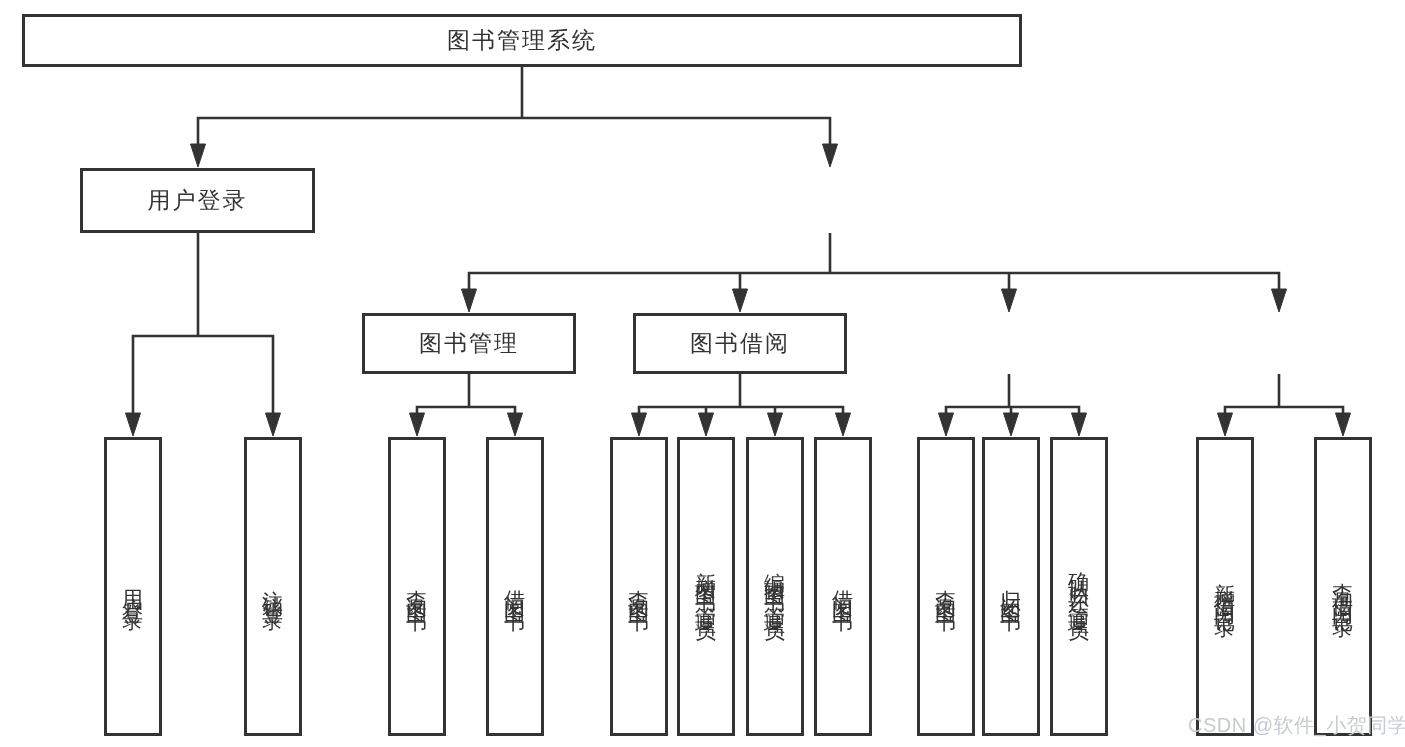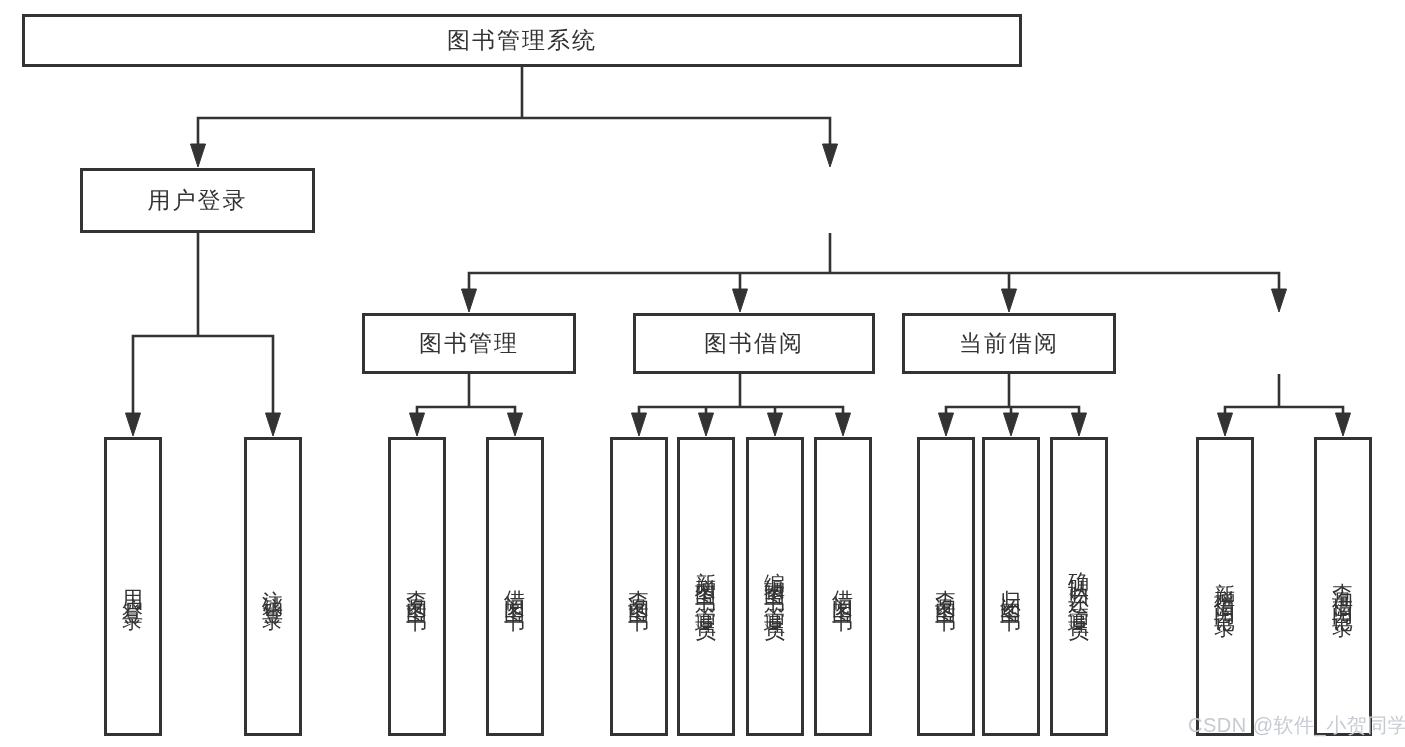--- a/index.html
+++ b/index.html
@@ -88,25 +88,22 @@
     <span>图书管理系统</span>
   </div>
 
   <div class="box h" style="left:80px;top:168px;width:235px;height:65px">
     <span>用户登录</span>
   </div>
 
   <div class="box h" style="left:362px;top:313px;width:214px;height:61px">
     <span>图书管理</span>
   </div>
-  <div class="box h" style="left:633px;top:313px;width:242px;height:61px">
+  <div class="box h" style="left:633px;top:313px;width:214px;height:61px">
     <span>图书借阅</span>
-  </div>
-  <div class="box h" style="left:902px;top:313px;width:214px;height:61px">
-    <span>当前借阅</span>
   </div>
 
   <div class="box v" style="left:104px;top:437px;width:58px;height:299px">
     <span>用户登录</span>
   </div>
   <div class="box v" style="left:244px;top:437px;width:58px;height:299px">
     <span>注销登录</span>
   </div>
 
   <div class="box v" style="left:388px;top:437px;width:58px;height:299px">

